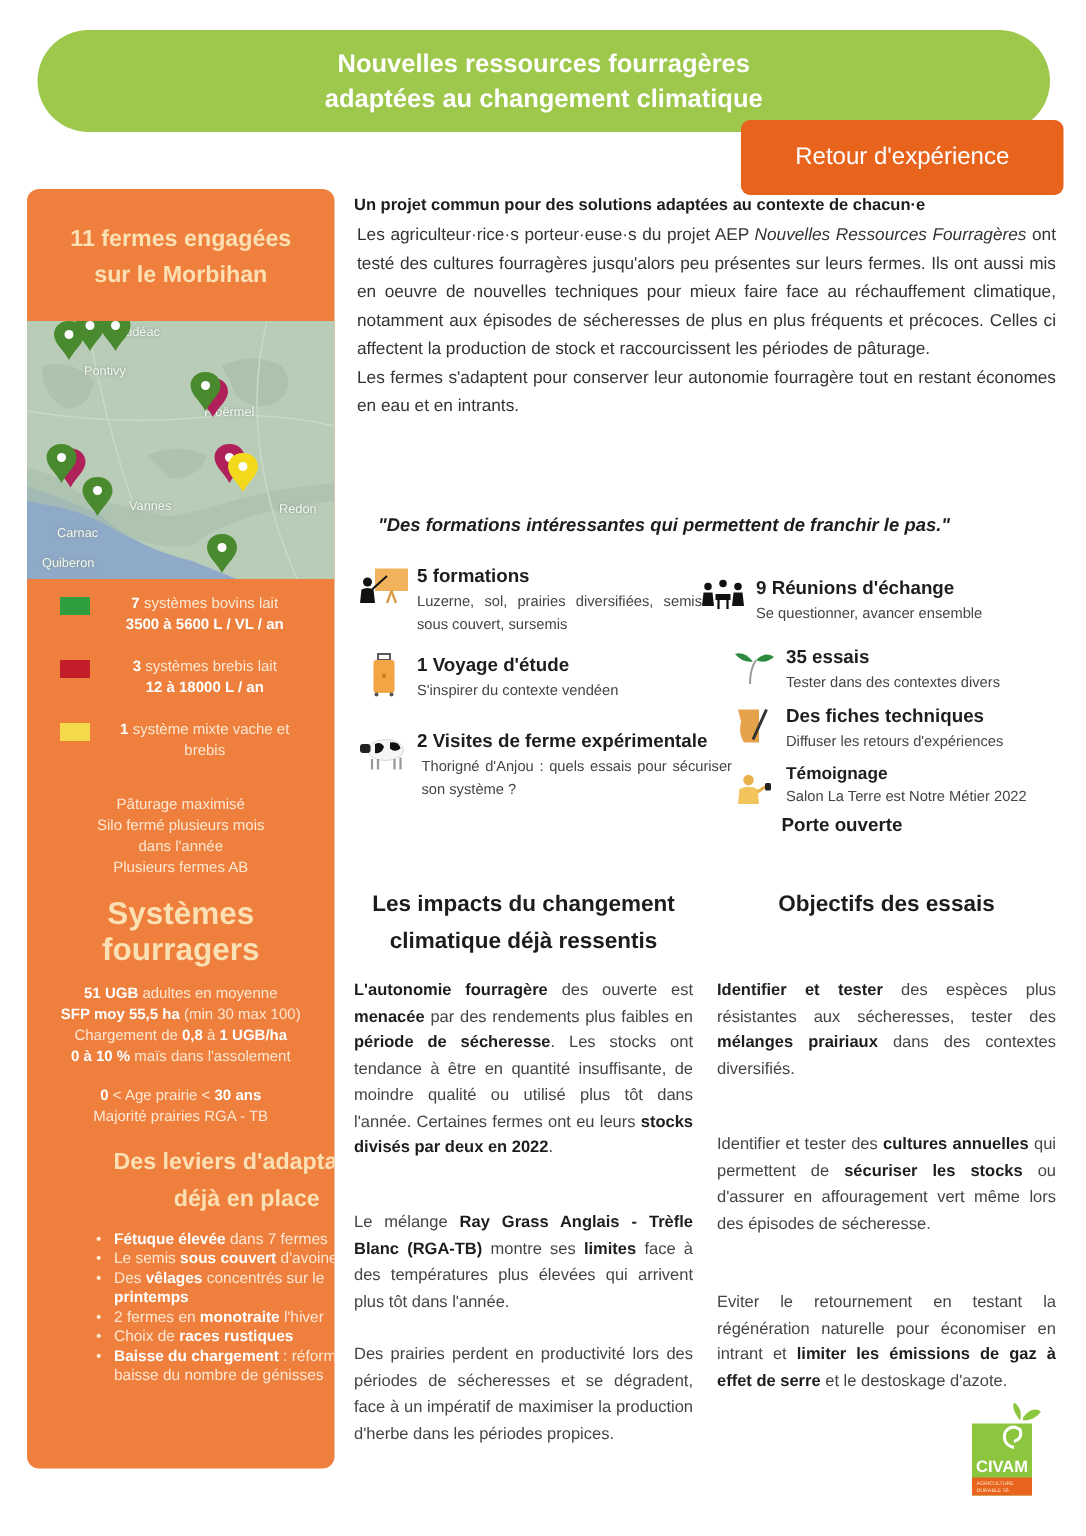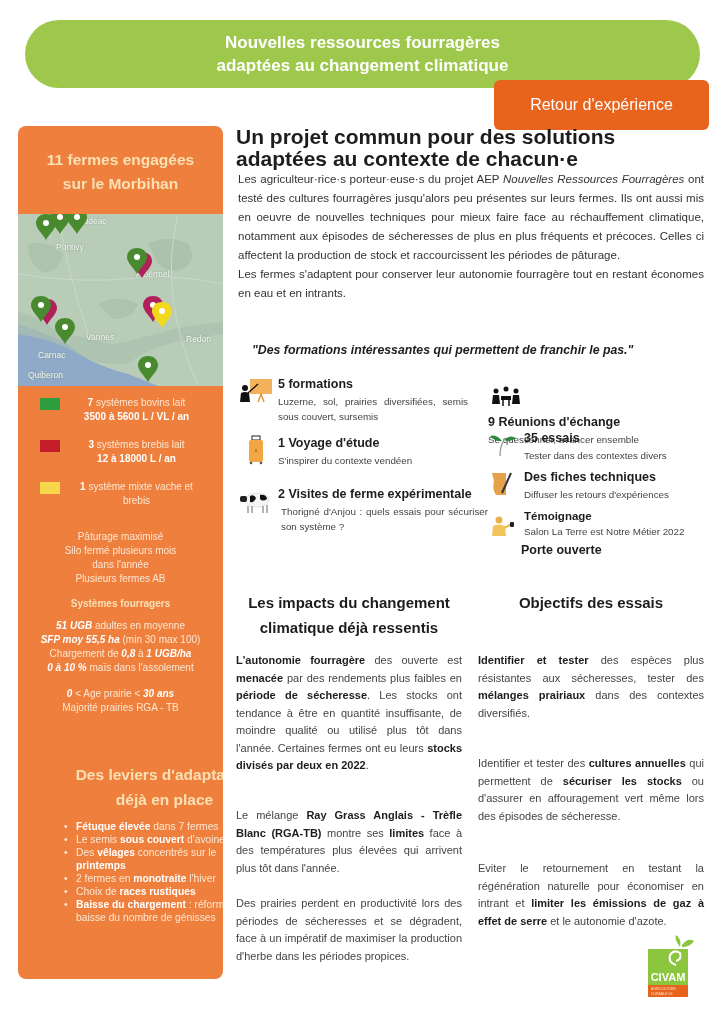--- a/index.html
+++ b/index.html
@@ -35,34 +35,34 @@
   .map svg { display: block; }
   .map-label { position: absolute; font-size: 8.5px; color: #f3f7f3; text-shadow: 0 0 2px #7d907d; }
 
   .legend { position: absolute; left: 0; top: 270px; width: 205px; }
   .legend-row { display: flex; align-items: flex-start; padding-left: 22px; margin-bottom: 14px; font-size: 10px; line-height: 14px; color: #fde7d2; }
   .legend-sq { width: 20px; height: 12px; margin-right: 8px; margin-top: 2px; flex-shrink: 0; }
   .legend-txt { text-align: center; flex: 1; padding-right: 18px; }
   .legend-txt b { color: #fff; }
 
   .para-c { text-align: center; font-size: 10px; line-height: 14px; color: #fde7d2; }
-  .para-c b { color: #fff; font-style: italic; }
+  .para-c b { color: #fff; }
 
   .sys { position: absolute; left: 0; top: 472px; width: 205px; }
-  .sys .side-h { font-size: 10px; margin-bottom: 10px; }
+  .sys .side-h { font-size: 21px; margin-bottom: 10px; }
   .lev { position: absolute; left: 0; top: 636px; width: 205px; margin-left: 44px; }
   .lev .side-h { font-size: 15.5px; line-height: 25px; margin-bottom: 8px; }
   .lev ul { list-style: none; padding-right: 8px; }
   .lev li { position: relative; padding-left: 14px; font-size: 10.3px; line-height: 13px; color: #fde7d2; }
   .lev li::before { content: "•"; position: absolute; left: 2px; top: 0; color: #fde7d2; }
   .lev li b { color: #fff; }
 
   
   .main { position: absolute; left: 236px; top: 126px; width: 468px; }
-  .h-proj { font-size: 21px; font-weight: bold; color: #1d1d1d; line-height: 22px; }
+  .h-proj { font-size: 11px; font-weight: bold; color: #1d1d1d; line-height: 22px; }
   .intro { font-size: 11.5px; line-height: 19px; color: #333; text-align: justify; margin-top: 0; padding-left: 2px; }
   .quote { position: absolute; left: 252px; top: 343px; font-size: 12.3px; font-weight: bold; font-style: italic; color: #1d1d1d; }
 
   .act { position: absolute; display: flex; align-items: flex-start; }
   .act-icon { width: 36px; height: 30px; flex-shrink: 0; margin-right: 4px; }
   .act-t { font-size: 12.5px; font-weight: bold; color: #1d1d1d; line-height: 16px; }
   .act-d { font-size: 9.8px; line-height: 15px; color: #444; margin-top: 2px; }
 
   .col-h { position: absolute; font-size: 15px; font-weight: bold; color: #1d1d1d; text-align: center; line-height: 25px; }
   .col-p { position: absolute; font-size: 11px; line-height: 17.5px; color: #444; text-align: justify; }
@@ -258,21 +258,21 @@
     <line x1="14" y1="20" x2="14" y2="27" stroke="#999" stroke-width="1.5"></line>
     <line x1="25" y1="20" x2="25" y2="27" stroke="#999" stroke-width="1.5"></line>
     <line x1="29" y1="19" x2="29" y2="27" stroke="#999" stroke-width="1.5"></line>
   </svg>
   <div style="width:210px;">
     <div class="act-t">2 Visites de ferme expérimentale</div>
     <div class="act-d" style="text-align:justify;padding-left:3px;">Thorigné d'Anjou : quels essais pour sécuriser son système ?</div>
   </div>
 </div>
 
-<div class="act" style="left:488px;top:384px;width:230px;flex-direction:column;">
+<div class="act" style="left:464px;top:384px;width:230px;">
   <svg class="act-icon" viewBox="0 0 36 30">
     <circle cx="8" cy="7" r="2.5" fill="#111"></circle>
       <circle cx="18" cy="5" r="2.5" fill="#111"></circle>
       <circle cx="28" cy="7" r="2.5" fill="#111"></circle>
     <path d="M4 20 L5 11 L11 11 L12 20 Z" fill="#111"></path>
     <path d="M24 20 L25 11 L31 11 L32 20 Z" fill="#111"></path>
     <rect x="13" y="12" width="10" height="4" fill="#111"></rect>
     <line x1="15" y1="16" x2="15" y2="22" stroke="#111" stroke-width="1.5"></line>
     <line x1="21" y1="16" x2="21" y2="22" stroke="#111" stroke-width="1.5"></line>
   </svg>
@@ -331,21 +331,21 @@
 </p>
 
 <div class="col-h" style="left:478px;top:590px;width:226px;">Objectifs des essais</div>
 <p class="col-p" style="left:478px;top:652px;width:226px;">
   <b>Identifier et tester</b><span> des espèces plus résistantes aux sécheresses, tester des </span><b>mélanges prairiaux</b><span> dans des contextes diversifiés.</span>
 </p>
 <p class="col-p" style="left:478px;top:755px;width:226px;">
   <span>Identifier et tester des </span><b>cultures annuelles</b><span> qui permettent de </span><b>sécuriser les stocks</b><span> ou d'assurer en affouragement vert même lors des épisodes de sécheresse.</span>
 </p>
 <p class="col-p" style="left:478px;top:860px;width:226px;">
-  <span>Eviter le retournement en testant la régénération naturelle pour économiser en intrant et </span><b>limiter les émissions de gaz à effet de serre</b><span> et le autonomie d'azote.</span>
+  <span>Eviter le retournement en testant la régénération naturelle pour économiser en intrant et </span><b>limiter les émissions de gaz à effet de serre</b><span> et le destoskage d'azote.</span>
 </p>
 
 <div class="logo">
   <svg width="50" height="65" viewBox="0 0 50 65">
     <rect x="2" y="14" width="40" height="48" fill="#8cc63f"></rect>
     <rect x="2" y="50" width="40" height="12" fill="#e8631c"></rect>
     <path d="M30 30 Q22 28 24 20 Q28 14 34 18 Q36 24 30 26" stroke="#fff" stroke-width="2" fill="none"></path>
     <path d="M36 10 Q42 2 48 6 Q44 12 36 12 Z" fill="#8cc63f"></path>
     <path d="M34 12 Q28 4 30 0 Q36 4 34 12 Z" fill="#8cc63f"></path>
     <text x="22" y="46" text-anchor="middle" font-family="Liberation Sans, sans-serif" font-weight="bold" font-size="11" fill="#fff">CIVAM</text>

